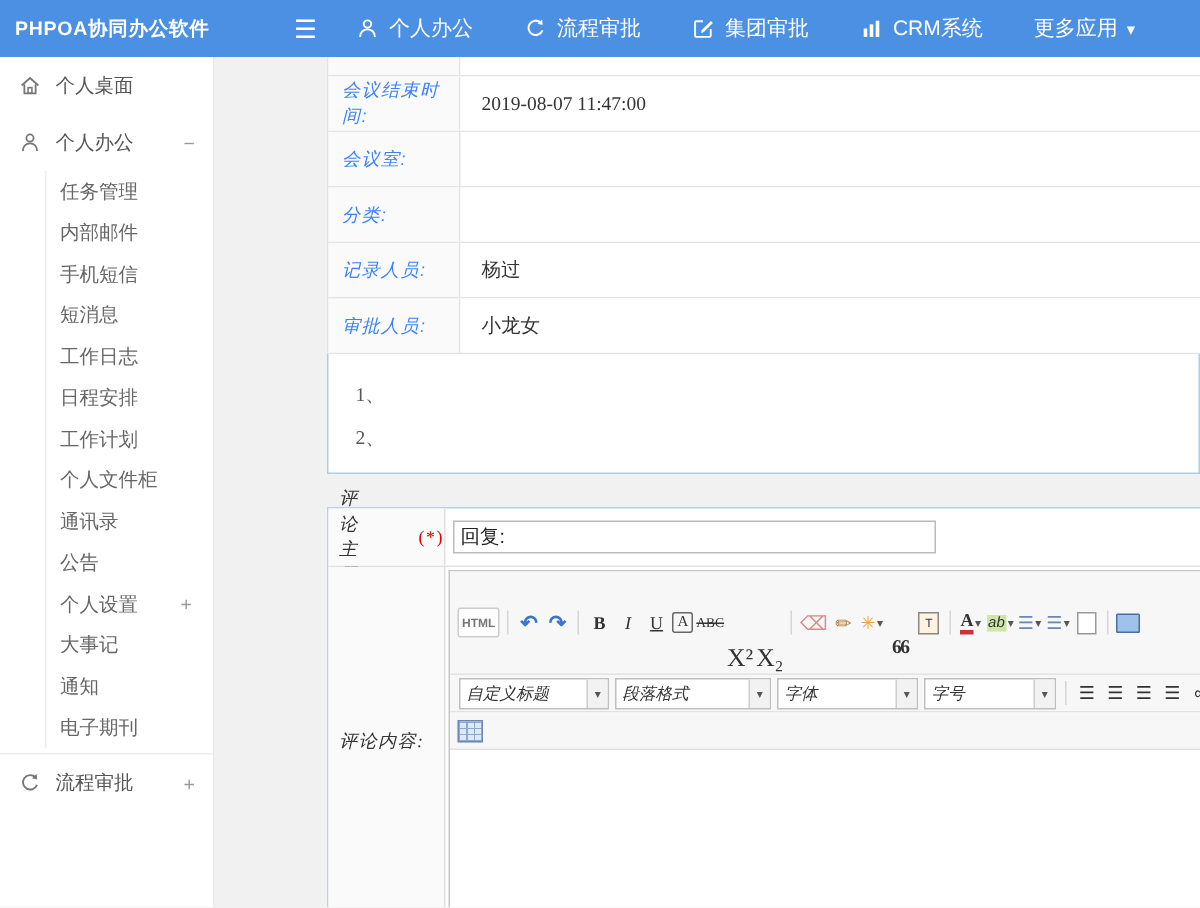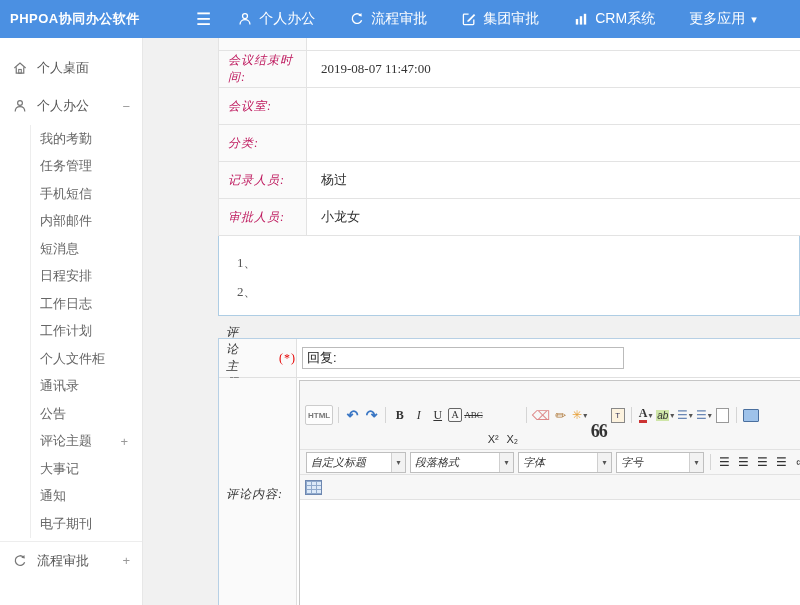--- a/index.html
+++ b/index.html
@@ -8,37 +8,37 @@
   .header{height:38px;background:#4b90e2;display:flex;align-items:center;color:#fff;}
   .logo{width:186px;padding-left:10px;font-size:13px;font-weight:bold;letter-spacing:.5px;}
   .hamburger{font-size:17px;cursor:pointer;margin-right:26px;}
   .nav{display:flex;align-items:center;gap:34px;font-size:14px;}
   .nav-item{display:flex;align-items:center;gap:6px;cursor:pointer;}
   .nav-item svg{display:block;}
   .caret{font-size:11px;}
   
   .body-row{display:flex;height:567px;}
   .sidebar{width:143px;background:#fff;border-right:1px solid #e7e7e7;box-sizing:border-box;
-    padding-top:11px;overflow:hidden;flex:none;}
+    padding-top:0;overflow:hidden;flex:none;}
   .side-item{display:flex;align-items:center;height:38px;padding:0 12px;font-size:13px;
     color:#555;cursor:pointer;}
   .side-item .sicon{width:16px;height:16px;margin-right:9px;color:#777;display:inline-flex;}
   .side-item .toggle{margin-left:auto;color:#999;font-size:13px;}
   .subgroup{margin-left:30px;border-left:1px solid #ededed;}
   .sub-item{display:flex;align-items:center;height:27.5px;padding-left:9px;font-size:13px;
     color:#666;cursor:pointer;}
   .sub-item .toggle{margin-left:auto;margin-right:14px;color:#999;}
   .side-sep{border-top:1px solid #ededed;margin-top:3px;}
   
   .main{flex:1;background:#f1f1f1;padding-left:75px;box-sizing:border-box;overflow:hidden;}
   .ftable{background:#fff;border-left:1px solid #e3e3e3;}
   .frow{display:flex;border-bottom:1px solid #e3e3e3;}
   .fcell-label{width:88px;flex:none;background:#fafafa;border-right:1px solid #e3e3e3;
     display:flex;align-items:center;padding-left:9px;box-sizing:border-box;
-    font-family:Liberation Serif, serif;font-style:italic;font-size:12px;color:#be185d;letter-spacing:1px;}
+    font-family:Liberation Sans, sans-serif;font-style:italic;font-size:12px;color:#3b82f6;letter-spacing:1px;}
   .fcell-value{flex:1;display:flex;align-items:center;padding-left:14px;background:#fff;
     font-family:"Liberation Serif",serif;font-size:13px;color:#333;}
   .r-partial{height:12px;}
   .r-std{height:36px;}
   
   .minutes-box{background:#fff;border:1px solid #aecde4;border-top:none;height:80px;
     padding:18px 0 0 18px;box-sizing:border-box;font-family:"Liberation Serif",serif;
     font-size:13px;color:#555;}
   .minutes-box div{margin-bottom:11px;}
   .gap{height:22px;}
@@ -66,25 +66,25 @@
   .sep{width:1px;height:16px;background:#d5d5d5;margin:0 4px;}
   .htmlbtn{font-size:8px;font-weight:bold;color:#777;border:1px solid #ccc;background:#fdfdfd;
     padding:0 2px;}
   .blue{color:#3a76c4;font-weight:bold;font-size:14px;}
   .b{font-weight:bold;font-family:"Liberation Serif",serif;}
   .i{font-style:italic;font-family:"Liberation Serif",serif;}
   .u{text-decoration:underline;font-family:"Liberation Serif",serif;}
   .boxedA{border:1px solid #666;font-size:10px;line-height:10px;height:12px;min-width:12px;
     font-family:"Liberation Serif",serif;}
   .strike{text-decoration:line-through;font-size:9px;font-weight:normal;font-family:"Liberation Serif",serif;}
-  .sup,.sub{font-family:Liberation Sans, sans-serif;font-size:11px;margin-top:48px;}
+  .sup,.sub{font-family:Liberation Serif, serif;font-size:17px;margin-top:48px;}
   .eraser{color:#d88;font-size:13px;}
   .brush{color:#b07b3e;font-size:13px;}
   .wand{color:#e8a33d;font-size:12px;}
-  .quote{font-family:"Liberation Serif",serif;font-weight:bold;font-size:18px;letter-spacing:-1px;margin-top:32px;}
+  .quote{font-family:"Liberation Serif",serif;font-weight:bold;font-size:13px;letter-spacing:-1px;margin-top:32px;}
   .pastebox{width:12px;height:13px;border:1px solid #888;background:#fdf3df;font-size:8px;
     color:#335;display:inline-flex;align-items:center;justify-content:center;}
   .colorA{border-bottom:3px solid #c33;font-family:"Liberation Serif",serif;font-weight:bold;
     height:13px;line-height:12px;}
   .hl{background:#cfe6a8;font-size:10px;font-style:italic;padding:0 1px;}
   .listicon{color:#6a87b5;font-size:12px;}
   .tcaret{font-size:8px;color:#555;margin-left:1px;}
   .page-icon{width:11px;height:13px;border:1px solid #999;background:#fff;}
   .monitor-icon{width:14px;height:11px;border:1px solid #4a6f9e;background:#9ec2ea;border-radius:1px;}
   .select{display:inline-flex;align-items:center;height:19px;border:1px solid #bfbfbf;background:#fff;
@@ -167,54 +167,51 @@
           <svg width="16" height="16" viewBox="0 0 20 20">
             <circle cx="10" cy="6.3" r="3" fill="none" stroke="#777" stroke-width="1.5"></circle>
             <path d="M4 17c0-4 2.8-6.2 6-6.2s6 2.2 6 6.2" fill="none" stroke="#777" stroke-width="1.5"></path>
           </svg>
         </span>
       <span>个人办公</span>
       <span class="toggle">−</span>
     </div>
     <div class="subgroup">
       <div class="sub-item">
-          <span>我的考勤</span>
-        </div>
-      <div class="sub-item">
           <span>任务管理</span>
         </div>
       <div class="sub-item">
+          <span>内部邮件</span>
+        </div>
+      <div class="sub-item">
           <span>手机短信</span>
         </div>
       <div class="sub-item">
-          <span>内部邮件</span>
-        </div>
-      <div class="sub-item">
           <span>短消息</span>
         </div>
       <div class="sub-item">
+          <span>工作日志</span>
+        </div>
+      <div class="sub-item">
           <span>日程安排</span>
         </div>
       <div class="sub-item">
-          <span>工作日志</span>
-        </div>
-      <div class="sub-item">
           <span>工作计划</span>
         </div>
       <div class="sub-item">
           <span>个人文件柜</span>
         </div>
       <div class="sub-item">
           <span>通讯录</span>
         </div>
       <div class="sub-item">
           <span>公告</span>
         </div>
       <div class="sub-item">
-          <span>评论主题</span>
+          <span>个人设置</span>
           <span class="toggle">+</span>
         </div>
       <div class="sub-item">
           <span>大事记</span>
         </div>
       <div class="sub-item">
           <span>通知</span>
         </div>
       <div class="sub-item">
           <span>电子期刊</span>

